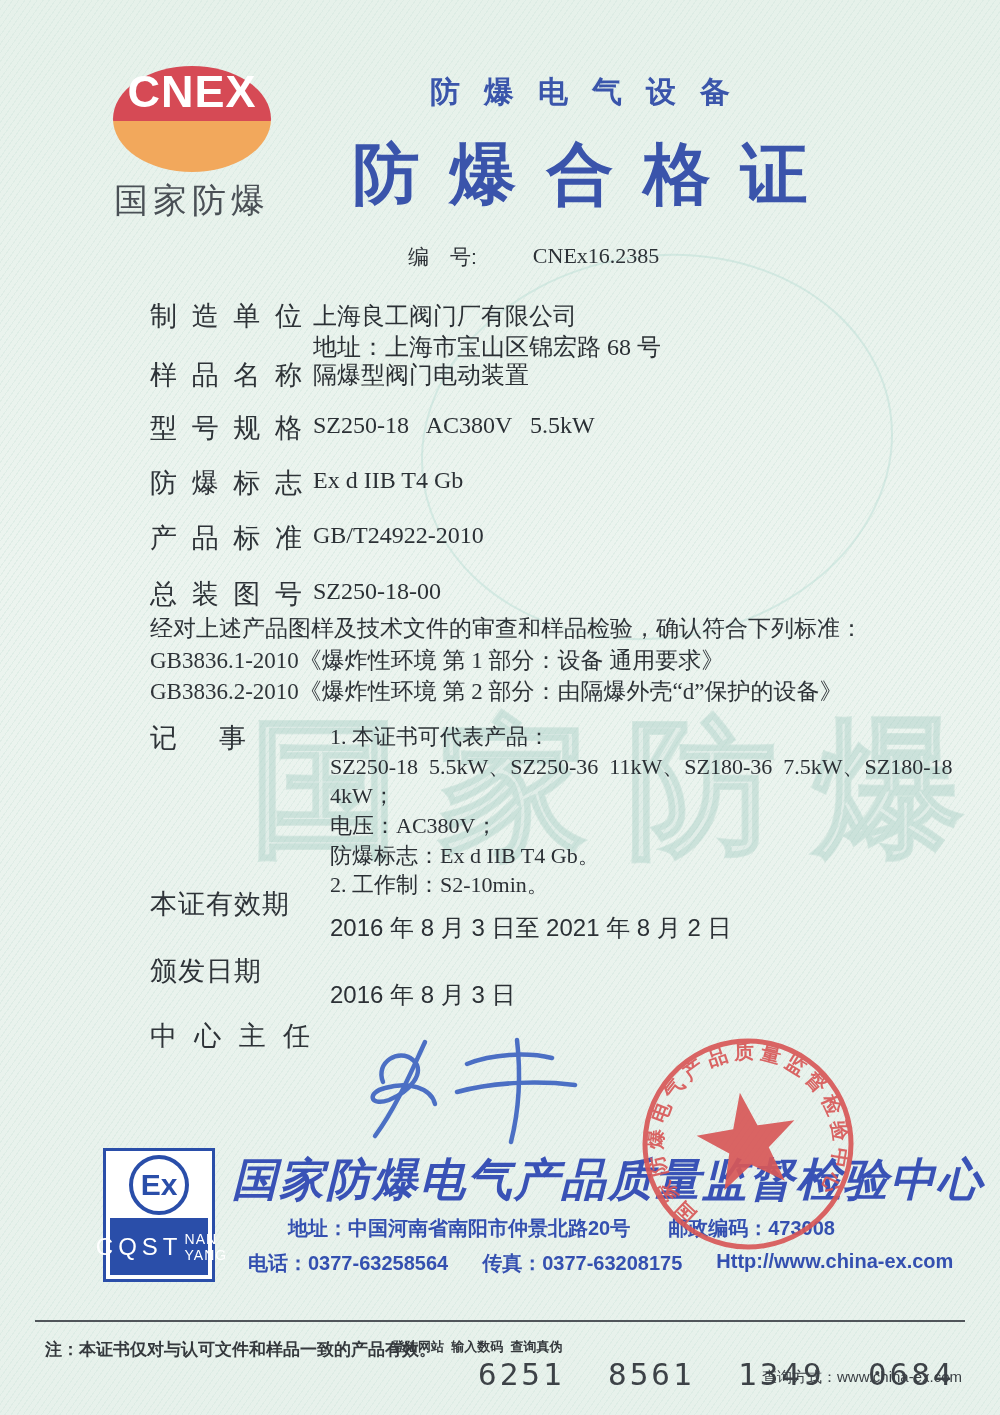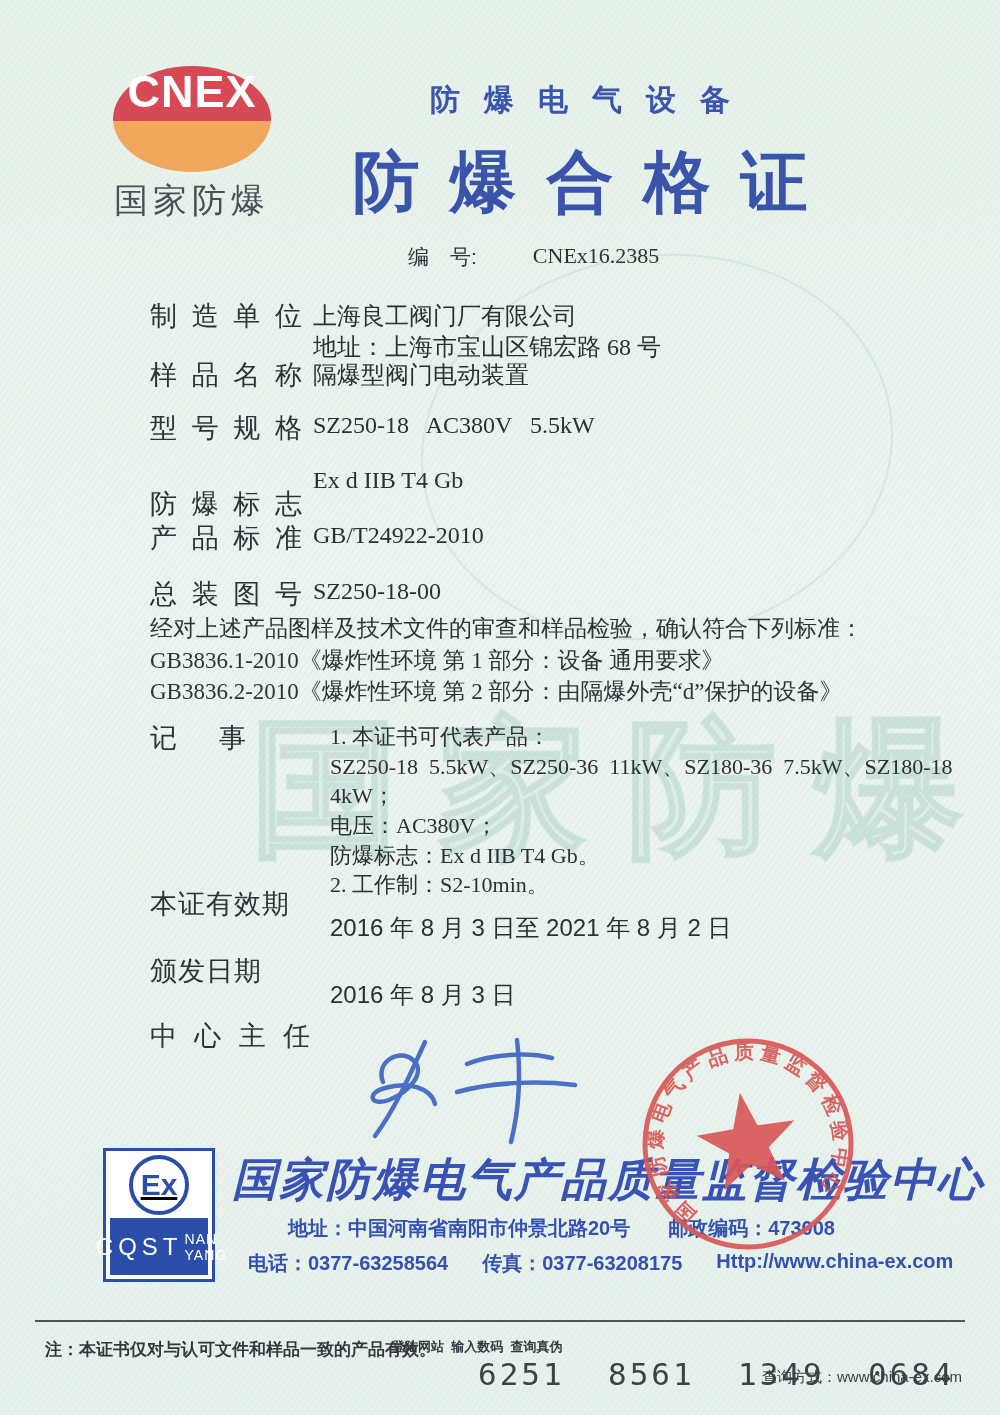--- a/index.html
+++ b/index.html
@@ -37,21 +37,21 @@
     display:flex;align-items:flex-start;justify-content:center;z-index:2;
   }
   .cnex-oval span{
     color:#ffffff;font-size:45px;font-weight:800;letter-spacing:1px;
     font-family:"Liberation Sans",sans-serif;
   }
   .cnex-caption{
     position:absolute;left:103px;top:178px;width:178px;text-align:center;
     font-size:34px;color:#4a5056;letter-spacing:5px;z-index:2;
   }
-  .head-block{position:absolute;left:270px;top:80px;width:620px;text-align:center;z-index:2;}
+  .head-block{position:absolute;left:270px;top:72px;width:620px;text-align:center;z-index:2;}
   .doc-type{
     font-size:30px;font-weight:700;color:#3a55ab;
     letter-spacing:24px;padding-left:24px;white-space:nowrap;
   }
   .main-title{
     margin-top:16px;font-size:67px;font-weight:800;color:#3a54ab;
     letter-spacing:30px;padding-left:30px;white-space:nowrap;
   }
   .certno-row{
     position:absolute;left:408px;top:243px;display:flex;gap:56px;
@@ -80,21 +80,21 @@
   .para.serif{font-family:"Liberation Serif",serif;}
   
   .signature{position:absolute;left:345px;top:1030px;z-index:3;}
   .stamp{position:absolute;left:628px;top:1024px;z-index:5;opacity:0.92;transform:rotate(-9deg);}
   
   .badge{
     position:absolute;left:103px;top:1148px;width:112px;height:134px;
     border:3px solid #2a4ea9;background:#ffffff;box-sizing:border-box;
     padding:4px;display:flex;flex-direction:column;z-index:2;
   }
-  .badge-top{height:60px;display:flex;align-items:flex-end;justify-content:center;text-decoration:underline;}
+  .badge-top{height:60px;display:flex;align-items:flex-end;justify-content:center;}
   .badge-circle{
     width:60px;height:60px;border:4px solid #2a4ea9;border-radius:50%;
     display:flex;align-items:center;justify-content:center;box-sizing:border-box;
   }
   .badge-circle span{font-size:30px;font-weight:800;color:#2a4ea9;}
   .badge-bottom{
     flex:1;background:#2a4ea9;color:#fff;display:flex;flex-direction:row;
     align-items:center;justify-content:center;gap:2px;margin-top:3px;
   }
   .badge-cqst{font-size:24px;letter-spacing:5px;padding-left:5px;}
@@ -146,21 +146,21 @@
   <div class="lab" style="top:298px">制造单位</div>
   <div class="val" style="top:300px">上海良工阀门厂有限公司</div>
   <div class="val" style="top:331px">地址：上海市宝山区锦宏路 68 号</div>
 
   <div class="lab" style="top:357px">样品名称</div>
   <div class="val" style="top:359px">隔爆型阀门电动装置</div>
 
   <div class="lab" style="top:410px">型号规格</div>
   <div class="val" style="top:412px">SZ250-18   AC380V   5.5kW</div>
 
-  <div class="lab" style="top:486px">防爆标志</div>
+  <div class="lab" style="top:465px">防爆标志</div>
   <div class="val" style="top:467px">Ex d IIB T4 Gb</div>
 
   <div class="lab" style="top:520px">产品标准</div>
   <div class="val" style="top:522px">GB/T24922-2010</div>
 
   <div class="lab" style="top:576px">总装图号</div>
   <div class="val" style="top:578px">SZ250-18-00</div>
 
   <div class="para" style="top:613px">经对上述产品图样及技术文件的审查和样品检验，确认符合下列标准：</div>
   <div class="para serif" style="top:645px">GB3836.1-2010《爆炸性环境 第 1 部分：设备 通用要求》</div>

